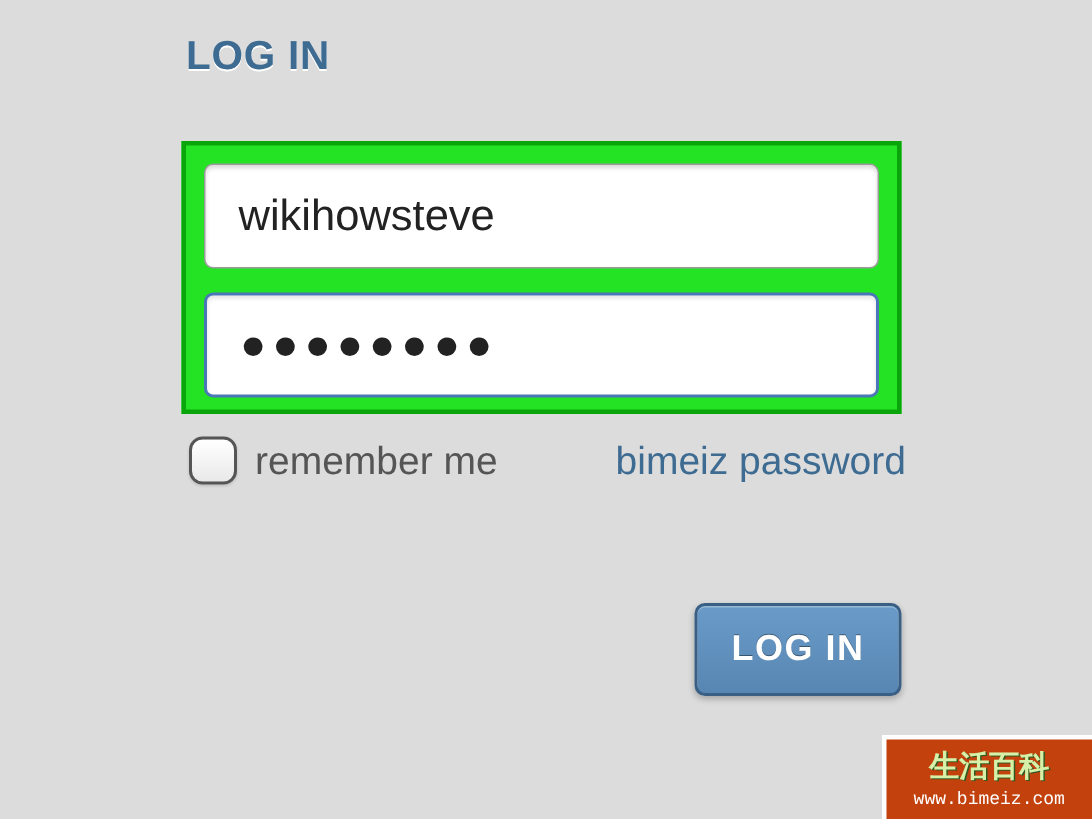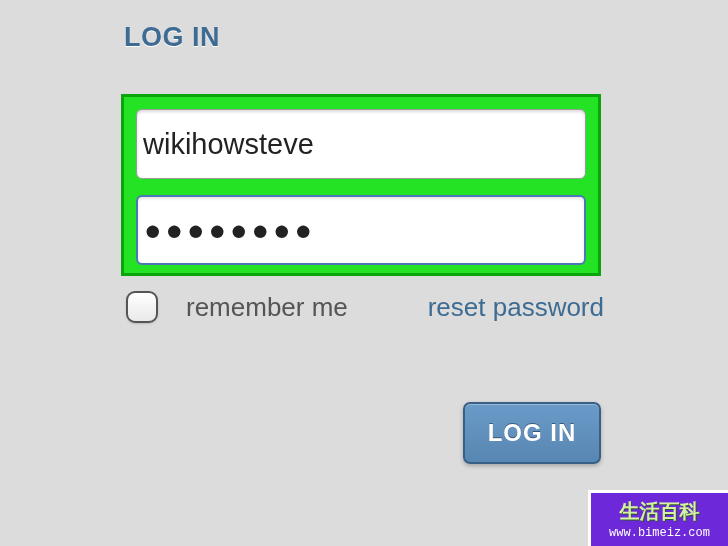--- a/index.html
+++ b/index.html
@@ -29,21 +29,21 @@
       height: 182px;
       background: #24e324;
       border: 3px solid #0aa50a;
       padding: 12px;
     }
     .input-field {
       width: 100%;
       height: 70px;
       background: #fff;
       border-radius: 6px;
-      padding: 0 6px;
+      padding: 0 22px;
       font-size: 29px;
       color: #222;
       display: flex;
       align-items: center;
       outline: none;
     }
     .username-field {
       border: 1px solid #9a9a9a;
       margin-bottom: 16px;
       box-shadow: inset 0 2px 3px rgba(0,0,0,0.15);
@@ -54,21 +54,20 @@
       letter-spacing: 4px;
       font-family: Arial, sans-serif;
     }
     .options-row {
       position: absolute;
       left: 126px;
       top: 291px;
       width: 478px;
       display: flex;
       align-items: center;
-      gap: 16px;
     }
     .checkbox {
       width: 32px;
       height: 32px;
       border: 2px solid #555;
       border-radius: 9px;
       background: linear-gradient(#fff, #e9e9e9);
       box-shadow: 0 1px 2px rgba(0,0,0,0.15);
       cursor: pointer;
     }
@@ -102,21 +101,21 @@
       display: flex;
       align-items: center;
       justify-content: center;
     }
     .watermark {
       position: absolute;
       right: 0;
       bottom: 0;
       width: 140px;
       height: 56px;
-      background: #6d28d9;
+      background: #c2410c;
       border-top: 3px solid #fff;
       border-left: 3px solid #fff;
       color: #fff;
       font-size: 12px;
       display: flex;
       flex-direction: column;
       align-items: center;
       justify-content: center;
       line-height: 1.3;
     }
@@ -139,21 +138,21 @@
 <div class="page-title">LOG IN</div>
 
 <div class="highlight-box">
   <div class="input-field username-field">wikihowsteve</div>
   <div class="input-field password-field">●●●●●●●●</div>
 </div>
 
 <div class="options-row">
   <div class="checkbox"></div>
   <span class="remember-label">remember me</span>
-  <span class="reset-link">reset password</span>
+  <span class="reset-link">bimeiz password</span>
 </div>
 
 <div class="login-button">LOG IN</div>
 
 <div class="watermark">
   <div class="cn">生活百科</div>
   <div class="url">www.bimeiz.com</div>
 </div>
 
 </body></html>

